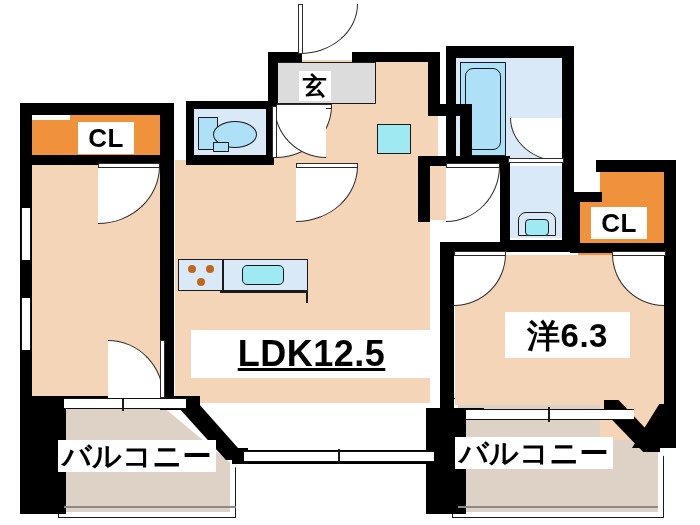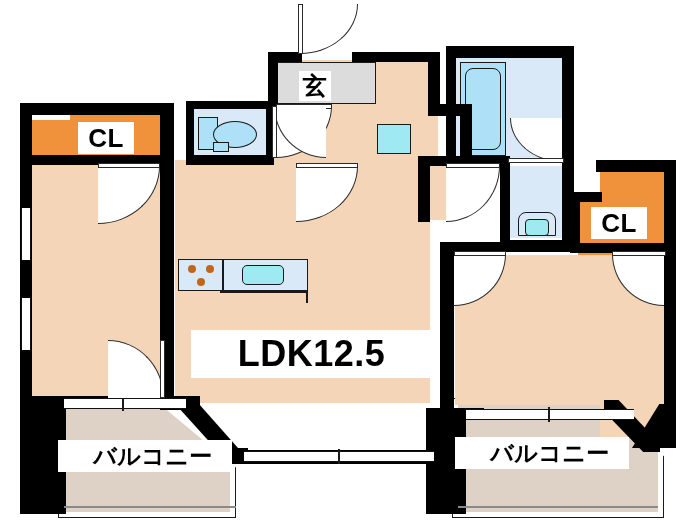--- a/index.html
+++ b/index.html
@@ -15,22 +15,22 @@
   .sinkwater{background:#9FE9F2;}
   .entry{background:#DCDCDC;}
   .balcony{background:#DED2C6;}
   .outline{border:1px solid #1a1a1a;box-sizing:border-box;}
   .thinline{background:#1a1a1a;}
   
   .lbl{position:absolute;background:#ffffff;color:#000;font-weight:bold;white-space:nowrap;
        display:flex;align-items:center;justify-content:center;letter-spacing:0.5px;line-height:1;}
   .lbl-cl{font-size:26px;}
   .lbl-room{font-size:33px;}
-  .lbl-ldk{font-size:36px;}
-  .lbl-bal{font-size:23px;padding-left:16px;}
+  .lbl-ldk{font-size:36px;text-decoration:underline;}
+  .lbl-bal{font-size:29px;}
   .lbl-gen{font-size:24px;}
   
   .arc{position:absolute;background:#ffffff;border:1.6px solid #2b2b2b;box-sizing:border-box;}
   .arc-tr{border-radius:0 100% 0 0;border-left:none;border-bottom:none;}
   .arc-bl{border-radius:0 0 0 100%;border-right:none;border-top:none;}
   .arc-br{border-radius:0 0 100% 0;border-left:none;border-top:none;}
   .doorleaf{position:absolute;background:#ffffff;border:1.4px solid #2b2b2b;box-sizing:border-box;}
   
   .win-h{position:absolute;background:#ffffff;border-top:1.4px solid #111;border-bottom:1.4px solid #111;box-sizing:border-box;}
   .win-v{position:absolute;background:#ffffff;border-left:1.4px solid #111;border-right:1.4px solid #111;box-sizing:border-box;}
@@ -191,20 +191,21 @@
   <div class="doorleaf" style="left:612px;top:251px;width:54px;height:5px;"></div>
 
   <div class="abs" style="left:64px;top:506px;width:172px;height:1.5px;background:#8a8a8a;"></div>
   <div class="abs" style="left:458px;top:506px;width:200px;height:1.5px;background:#8a8a8a;"></div>
 
   <div class="lbl lbl-cl" style="left:78px;top:122px;width:56px;height:32px;">CL</div>
 
   <div class="lbl lbl-cl" style="left:591px;top:207px;width:56px;height:32px;">CL</div>
 
 
+  <div class="lbl lbl-room" style="left:505px;top:312px;width:125px;height:46px;">洋6.3</div>
 
   <div class="lbl lbl-ldk" style="left:191px;top:330px;width:241px;height:48px;">LDK12.5</div>
 
   <div class="lbl lbl-gen" style="left:299px;top:71px;width:32px;height:30px;">玄</div>
 
   <div class="lbl lbl-bal" style="left:58px;top:440px;width:158px;height:32px;">バルコニー</div>
 
   <div class="lbl lbl-bal" style="left:455px;top:437px;width:158px;height:32px;">バルコニー</div>
 
 </div>

